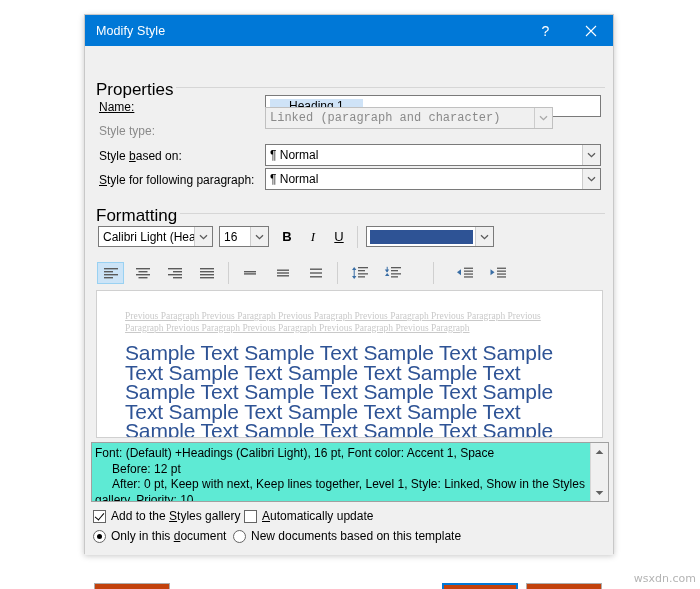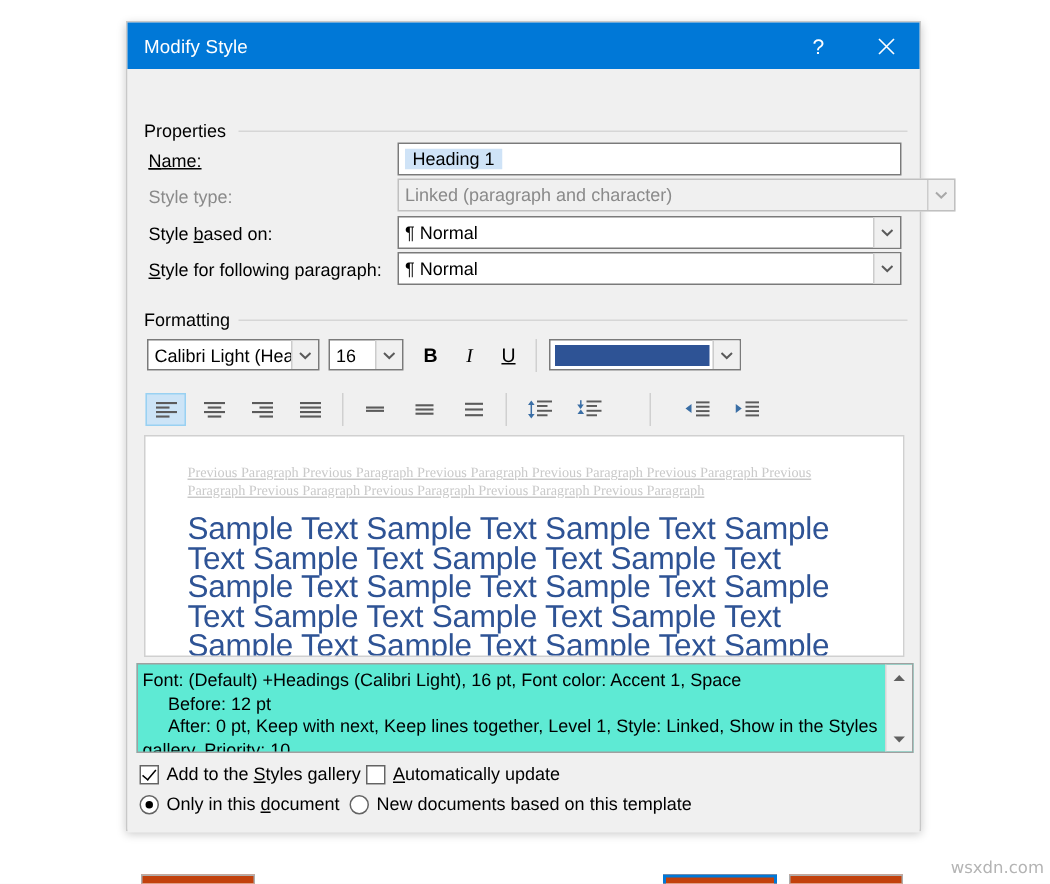--- a/index.html
+++ b/index.html
@@ -41,21 +41,21 @@
     cursor: default;
   }
   .tbtn.help { font-size: 14px; }
   .tbtn.close svg { display:block; }
 
   .body { position: relative; height: 509px; background:#f0f0f0; }
 
   
   .group-label {
     position:absolute;
-    font-size: 12px;
+    font-size: 17px;
     color: #000000;
     background: #f0f0f0;
     padding: 0 3px;
     z-index: 3;
   }
   .group-line {
     position: absolute;
     height: 1px;
     background: #d6d6d6;
     z-index: 1;
@@ -76,21 +76,21 @@
     box-sizing:border-box;
     background: #ffffff;
     border: 1px solid #7a7a7a;
     font-size: 12px;
     color: #000000;
     display:flex; align-items:center;
   }
   .field.disabled { background: #f0f0f0; border-color:#c0c0c0; color:#8a8a8a; }
   .field .txt { padding-left: 4px; white-space:nowrap; overflow:hidden; }
   .field .sel {
-    background: #cfe3f7; color:#000; padding: 0 5px;
+    background: #cfe3f7; color:#000; padding: 0 19px;
   }
 
   
   .combo-arrow {
     position:absolute; right:0px; top:0px; bottom:0px;
     width: 17px;
     background: #f0f0f0;
     border-left: 1px solid #ccc;
     display:flex; align-items:center; justify-content:center;
   }
@@ -228,21 +228,21 @@
 
       <div class="group-label" style="left:8px; top:34px;">Properties</div>
       <div class="group-line" style="left:74px; top:41px; width:446px;"></div>
 
       <div class="lbl" style="left:14px; top:54px;text-decoration:underline;"><u>N</u>ame:</div>
       <div class="field" style="left:180px; top:49px; width:336px; height:22px;">
         <span class="txt"><span class="sel">Heading 1</span></span>
       </div>
 
       <div class="lbl disabled" style="left:14px; top:78px;">Style type:</div>
-      <div class="field disabled" style="left:180px; top:73px; width:372px; height:22px;">
+      <div class="field disabled" style="left:180px; top:61px; width:288px; height:22px;font-family:Liberation Mono, monospace;">
         <span class="txt">Linked (paragraph and character)</span>
         <span class="combo-arrow">
           <svg class="chev dis" viewBox="0 0 9 6">
               <path d="M1 1.3 L4.5 4.7 L8 1.3"></path>
             </svg>
         </span>
       </div>
 
       <div class="lbl" style="left:14px; top:103px;">Style <u>b</u>ased on:</div>
       <div class="field" style="left:180px; top:98px; width:336px; height:22px;">

